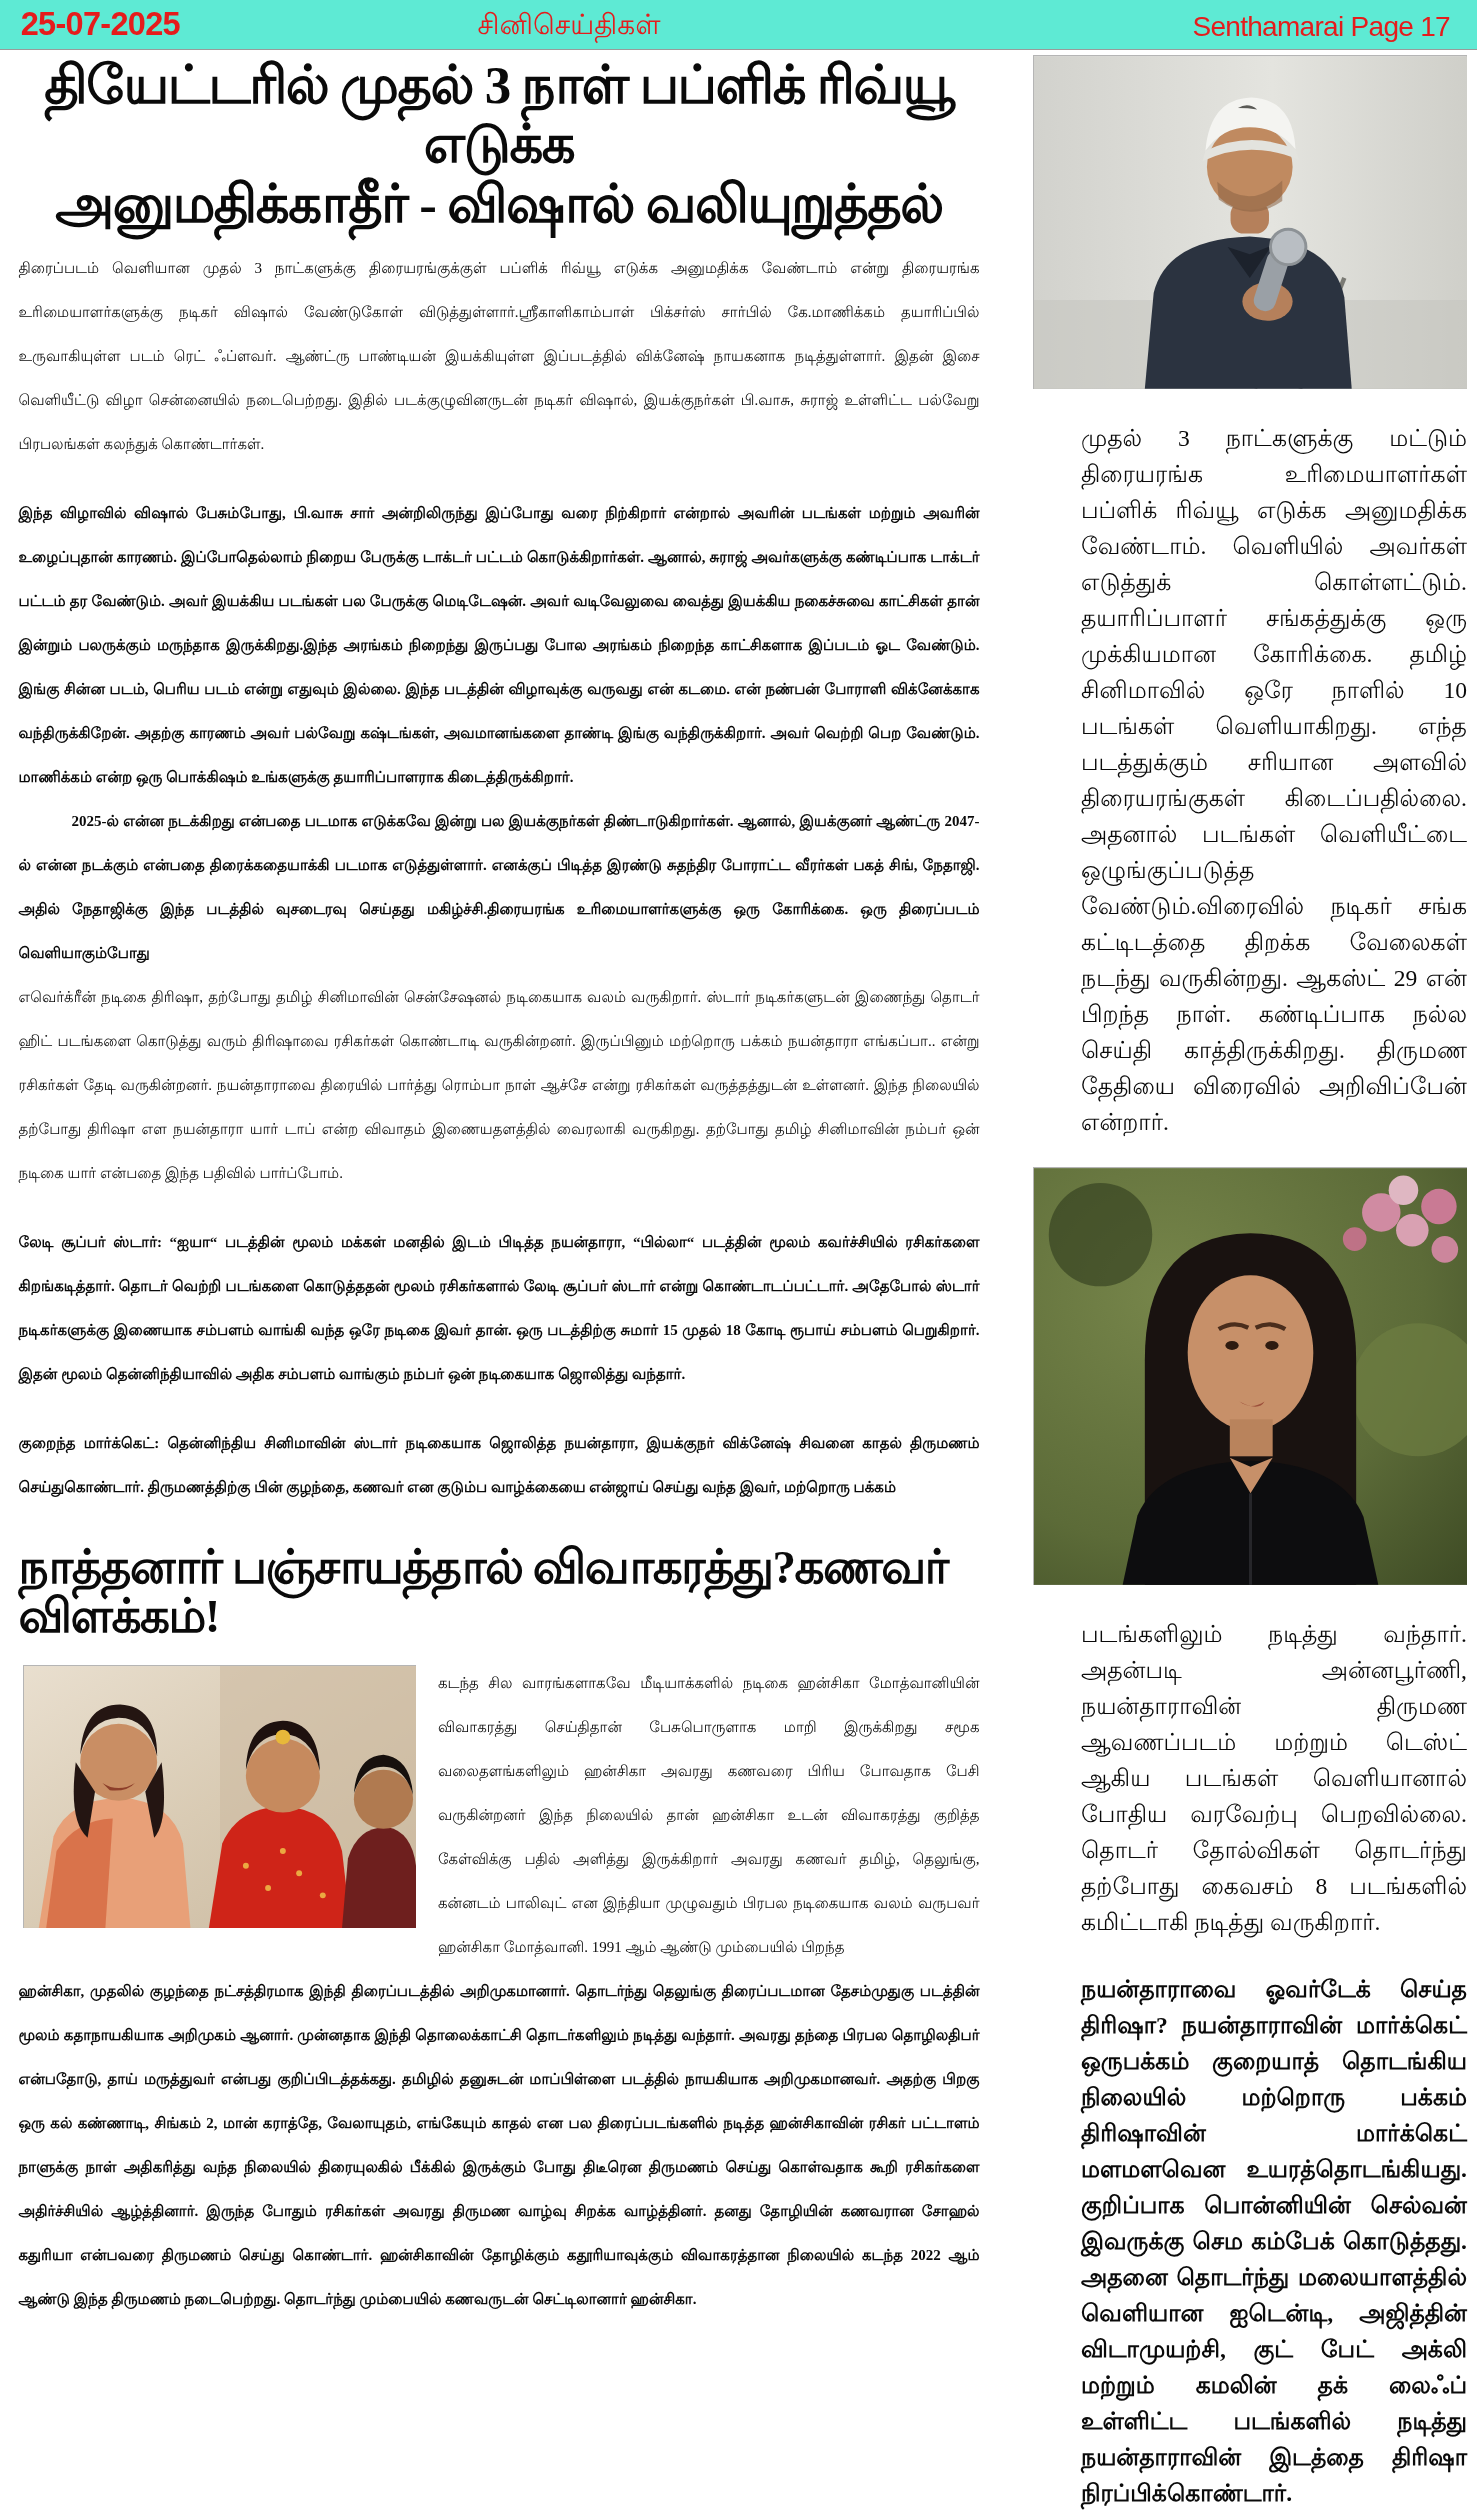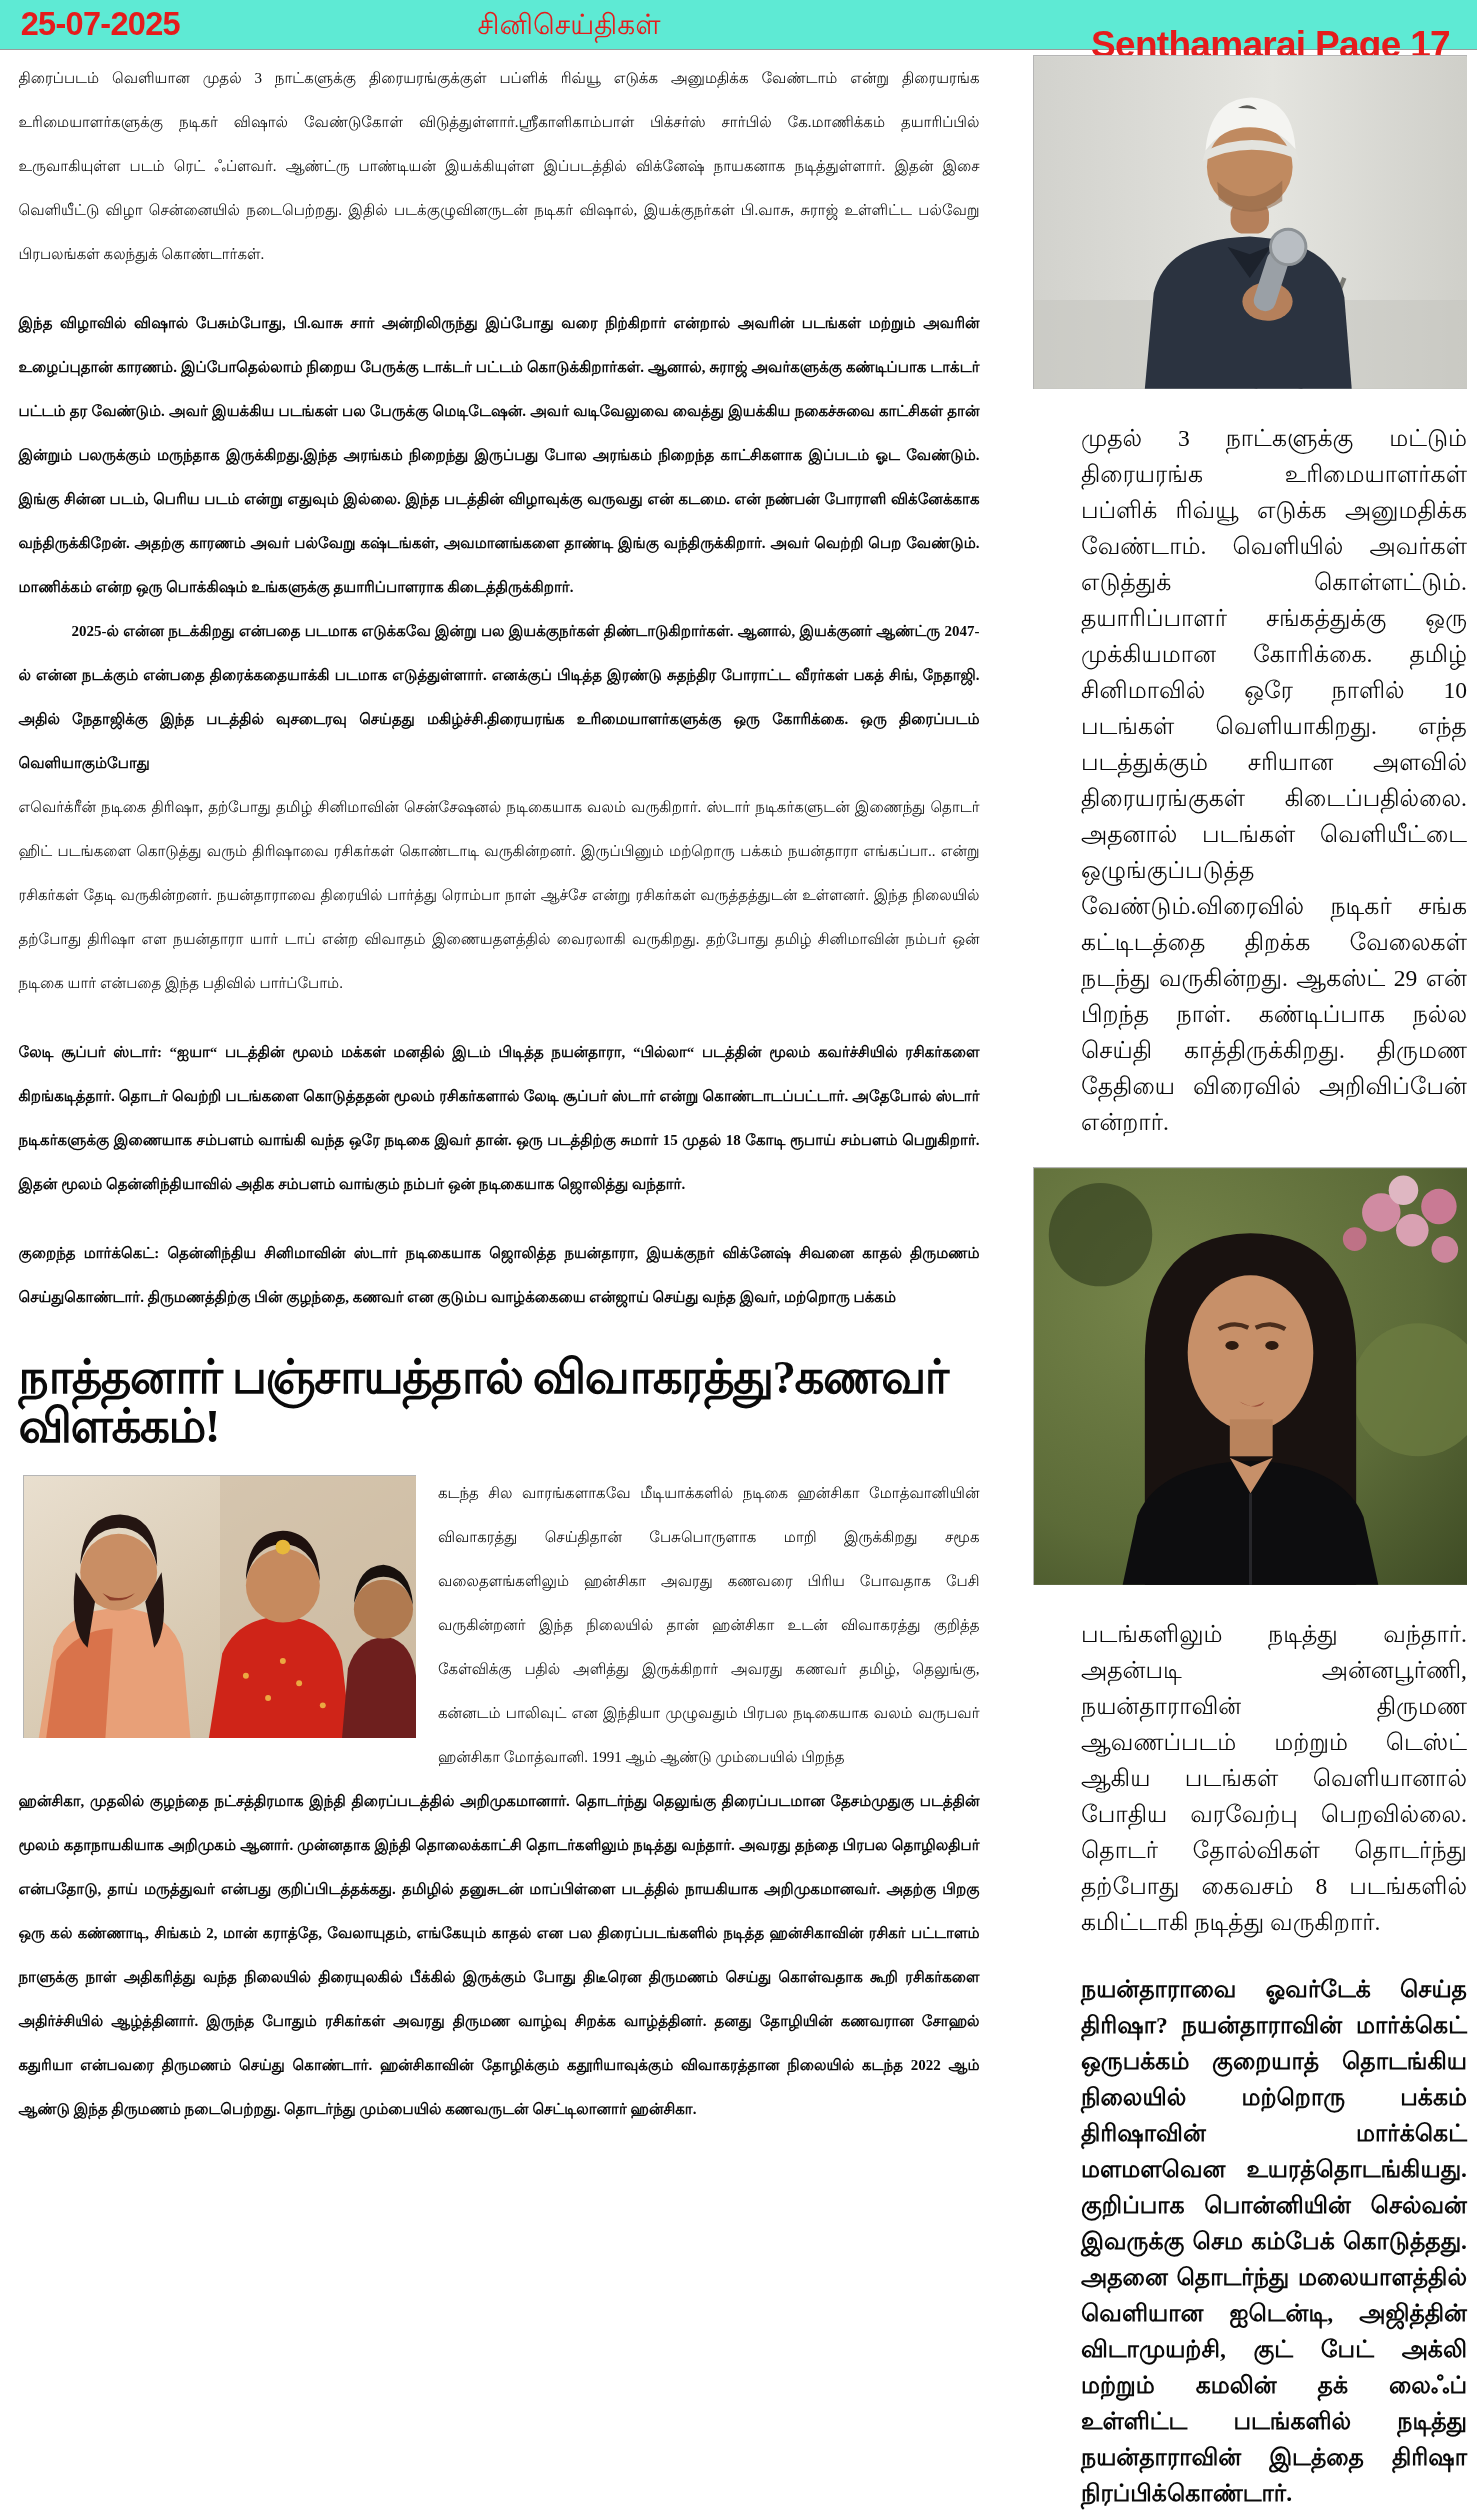--- a/index.html
+++ b/index.html
@@ -17,23 +17,23 @@
   .header .date {
     position:absolute; left:20.7px; top:5.9px;
     font-family:"Liberation Sans","DejaVu Sans",sans-serif;
     font-weight:bold; font-size:32.5px; color:#e51c1c; letter-spacing:-0.7px;
   }
   .header .section {
     position:absolute; left:414px; top:8.9px; width:310px; text-align:center;
     font-size:28px; color:#e51c1c;
   }
   .header .masthead {
-    position:absolute; right:28px; top:24px;
+    position:absolute; right:28px; top:11px;
     font-family:"Liberation Sans","DejaVu Sans",sans-serif;
-    font-weight:bold; font-size:37px; color:#e51c1c; letter-spacing:-0.7px;
+    font-weight:normal; font-size:28px; color:#e51c1c; letter-spacing:-0.7px;
   }
   
   .left-col {
     position:absolute; left:18.5px; top:56px; width:961px;
   }
   .right-col {
     position:absolute; left:1033px; top:55px; width:434px;
   }
   
   .headline1 {
@@ -68,20 +68,24 @@
 
 <div class="header">
   <span class="date">25-07-2025</span>
   <span class="section">சினிசெய்திகள்</span>
   <span class="masthead">Senthamarai  Page 17</span>
 </div>
 
 <div class="left-col">
 
   <div>
+    <div class="headline1">
+      <div>தியேட்டரில் முதல் 3 நாள் பப்ளிக் ரிவ்யூ எடுக்க</div>
+      <div>அனுமதிக்காதீர் - விஷால் வலியுறுத்தல்</div>
+    </div>
     <p class="body-p">திரைப்படம் வெளியான முதல் 3 நாட்களுக்கு திரையரங்குக்குள் பப்ளிக் ரிவ்யூ எடுக்க அனுமதிக்க வேண்டாம் என்று திரையரங்க உரிமையாளர்களுக்கு நடிகர் விஷால் வேண்டுகோள் விடுத்துள்ளார்.ஸ்ரீகாளிகாம்பாள் பிக்சர்ஸ் சார்பில் கே.மாணிக்கம் தயாரிப்பில் உருவாகியுள்ள படம் ரெட் ஃப்ளவர். ஆண்ட்ரு பாண்டியன் இயக்கியுள்ள இப்படத்தில் விக்னேஷ் நாயகனாக நடித்துள்ளார். இதன் இசை வெளியீட்டு விழா சென்னையில் நடைபெற்றது. இதில் படக்குழுவினருடன் நடிகர் விஷால், இயக்குநர்கள் பி.வாசு, சுராஜ் உள்ளிட்ட பல்வேறு பிரபலங்கள் கலந்துக் கொண்டார்கள்.</p>
     <p class="body-p">இந்த விழாவில் விஷால் பேசும்போது, பி.வாசு சார் அன்றிலிருந்து இப்போது வரை நிற்கிறார் என்றால் அவரின் படங்கள் மற்றும் அவரின் உழைப்புதான் காரணம். இப்போதெல்லாம் நிறைய பேருக்கு டாக்டர் பட்டம் கொடுக்கிறார்கள். ஆனால், சுராஜ் அவர்களுக்கு கண்டிப்பாக டாக்டர் பட்டம் தர வேண்டும். அவர் இயக்கிய படங்கள் பல பேருக்கு மெடிடேஷன். அவர் வடிவேலுவை வைத்து இயக்கிய நகைச்சுவை காட்சிகள் தான் இன்றும் பலருக்கும் மருந்தாக இருக்கிறது.இந்த அரங்கம் நிறைந்து இருப்பது போல அரங்கம் நிறைந்த காட்சிகளாக இப்படம் ஓட வேண்டும். இங்கு சின்ன படம், பெரிய படம் என்று எதுவும் இல்லை. இந்த படத்தின் விழாவுக்கு வருவது என் கடமை. என் நண்பன் போராளி விக்னேக்காக வந்திருக்கிறேன். அதற்கு காரணம் அவர் பல்வேறு கஷ்டங்கள், அவமானங்களை தாண்டி இங்கு வந்திருக்கிறார். அவர் வெற்றி பெற வேண்டும். மாணிக்கம் என்ற ஒரு பொக்கிஷம் உங்களுக்கு தயாரிப்பாளராக கிடைத்திருக்கிறார்.</p>
     <p class="body-p no-gap indent">2025-ல் என்ன நடக்கிறது என்பதை படமாக எடுக்கவே இன்று பல இயக்குநர்கள் திண்டாடுகிறார்கள். ஆனால், இயக்குனர் ஆண்ட்ரு 2047-ல் என்ன நடக்கும் என்பதை திரைக்கதையாக்கி படமாக எடுத்துள்ளார். எனக்குப் பிடித்த இரண்டு சுதந்திர போராட்ட வீரர்கள் பகத் சிங், நேதாஜி. அதில் நேதாஜிக்கு இந்த படத்தில் வுசடைரவு செய்தது மகிழ்ச்சி.திரையரங்க உரிமையாளர்களுக்கு ஒரு கோரிக்கை. ஒரு திரைப்படம் வெளியாகும்போது</p>
   </div>
 
   <div>
     <p class="body-p">எவெர்க்ரீன் நடிகை திரிஷா, தற்போது தமிழ் சினிமாவின் சென்சேஷனல் நடிகையாக வலம் வருகிறார். ஸ்டார் நடிகர்களுடன் இணைந்து தொடர் ஹிட் படங்களை கொடுத்து வரும் திரிஷாவை ரசிகர்கள் கொண்டாடி வருகின்றனர். இருப்பினும் மற்றொரு பக்கம் நயன்தாரா எங்கப்பா.. என்று ரசிகர்கள் தேடி வருகின்றனர். நயன்தாராவை திரையில் பார்த்து ரொம்பா நாள் ஆச்சே என்று ரசிகர்கள் வருத்தத்துடன் உள்ளனர். இந்த நிலையில் தற்போது திரிஷா எள நயன்தாரா யார் டாப் என்ற விவாதம் இணையதளத்தில் வைரலாகி வருகிறது. தற்போது தமிழ் சினிமாவின் நம்பர் ஒன் நடிகை யார் என்பதை இந்த பதிவில் பார்ப்போம்.</p>
     <p class="body-p">லேடி சூப்பர் ஸ்டார்: “ஐயா“ படத்தின் மூலம் மக்கள் மனதில் இடம் பிடித்த நயன்தாரா, “பில்லா“ படத்தின் மூலம் கவர்ச்சியில் ரசிகர்களை கிறங்கடித்தார். தொடர் வெற்றி படங்களை கொடுத்ததன் மூலம் ரசிகர்களால் லேடி சூப்பர் ஸ்டார் என்று கொண்டாடப்பட்டார். அதேபோல் ஸ்டார் நடிகர்களுக்கு இணையாக சம்பளம் வாங்கி வந்த ஒரே நடிகை இவர் தான். ஒரு படத்திற்கு சுமார் 15 முதல் 18 கோடி ரூபாய் சம்பளம் பெறுகிறார். இதன் மூலம் தென்னிந்தியாவில் அதிக சம்பளம் வாங்கும் நம்பர் ஒன் நடிகையாக ஜொலித்து வந்தார்.</p>
     <p class="body-p">குறைந்த மார்க்கெட்: தென்னிந்திய சினிமாவின் ஸ்டார் நடிகையாக ஜொலித்த நயன்தாரா, இயக்குநர் விக்னேஷ் சிவனை காதல் திருமணம் செய்துகொண்டார். திருமணத்திற்கு பின் குழந்தை, கணவர் என குடும்ப வாழ்க்கையை என்ஜாய் செய்து வந்த இவர், மற்றொரு பக்கம்</p>
   </div>

